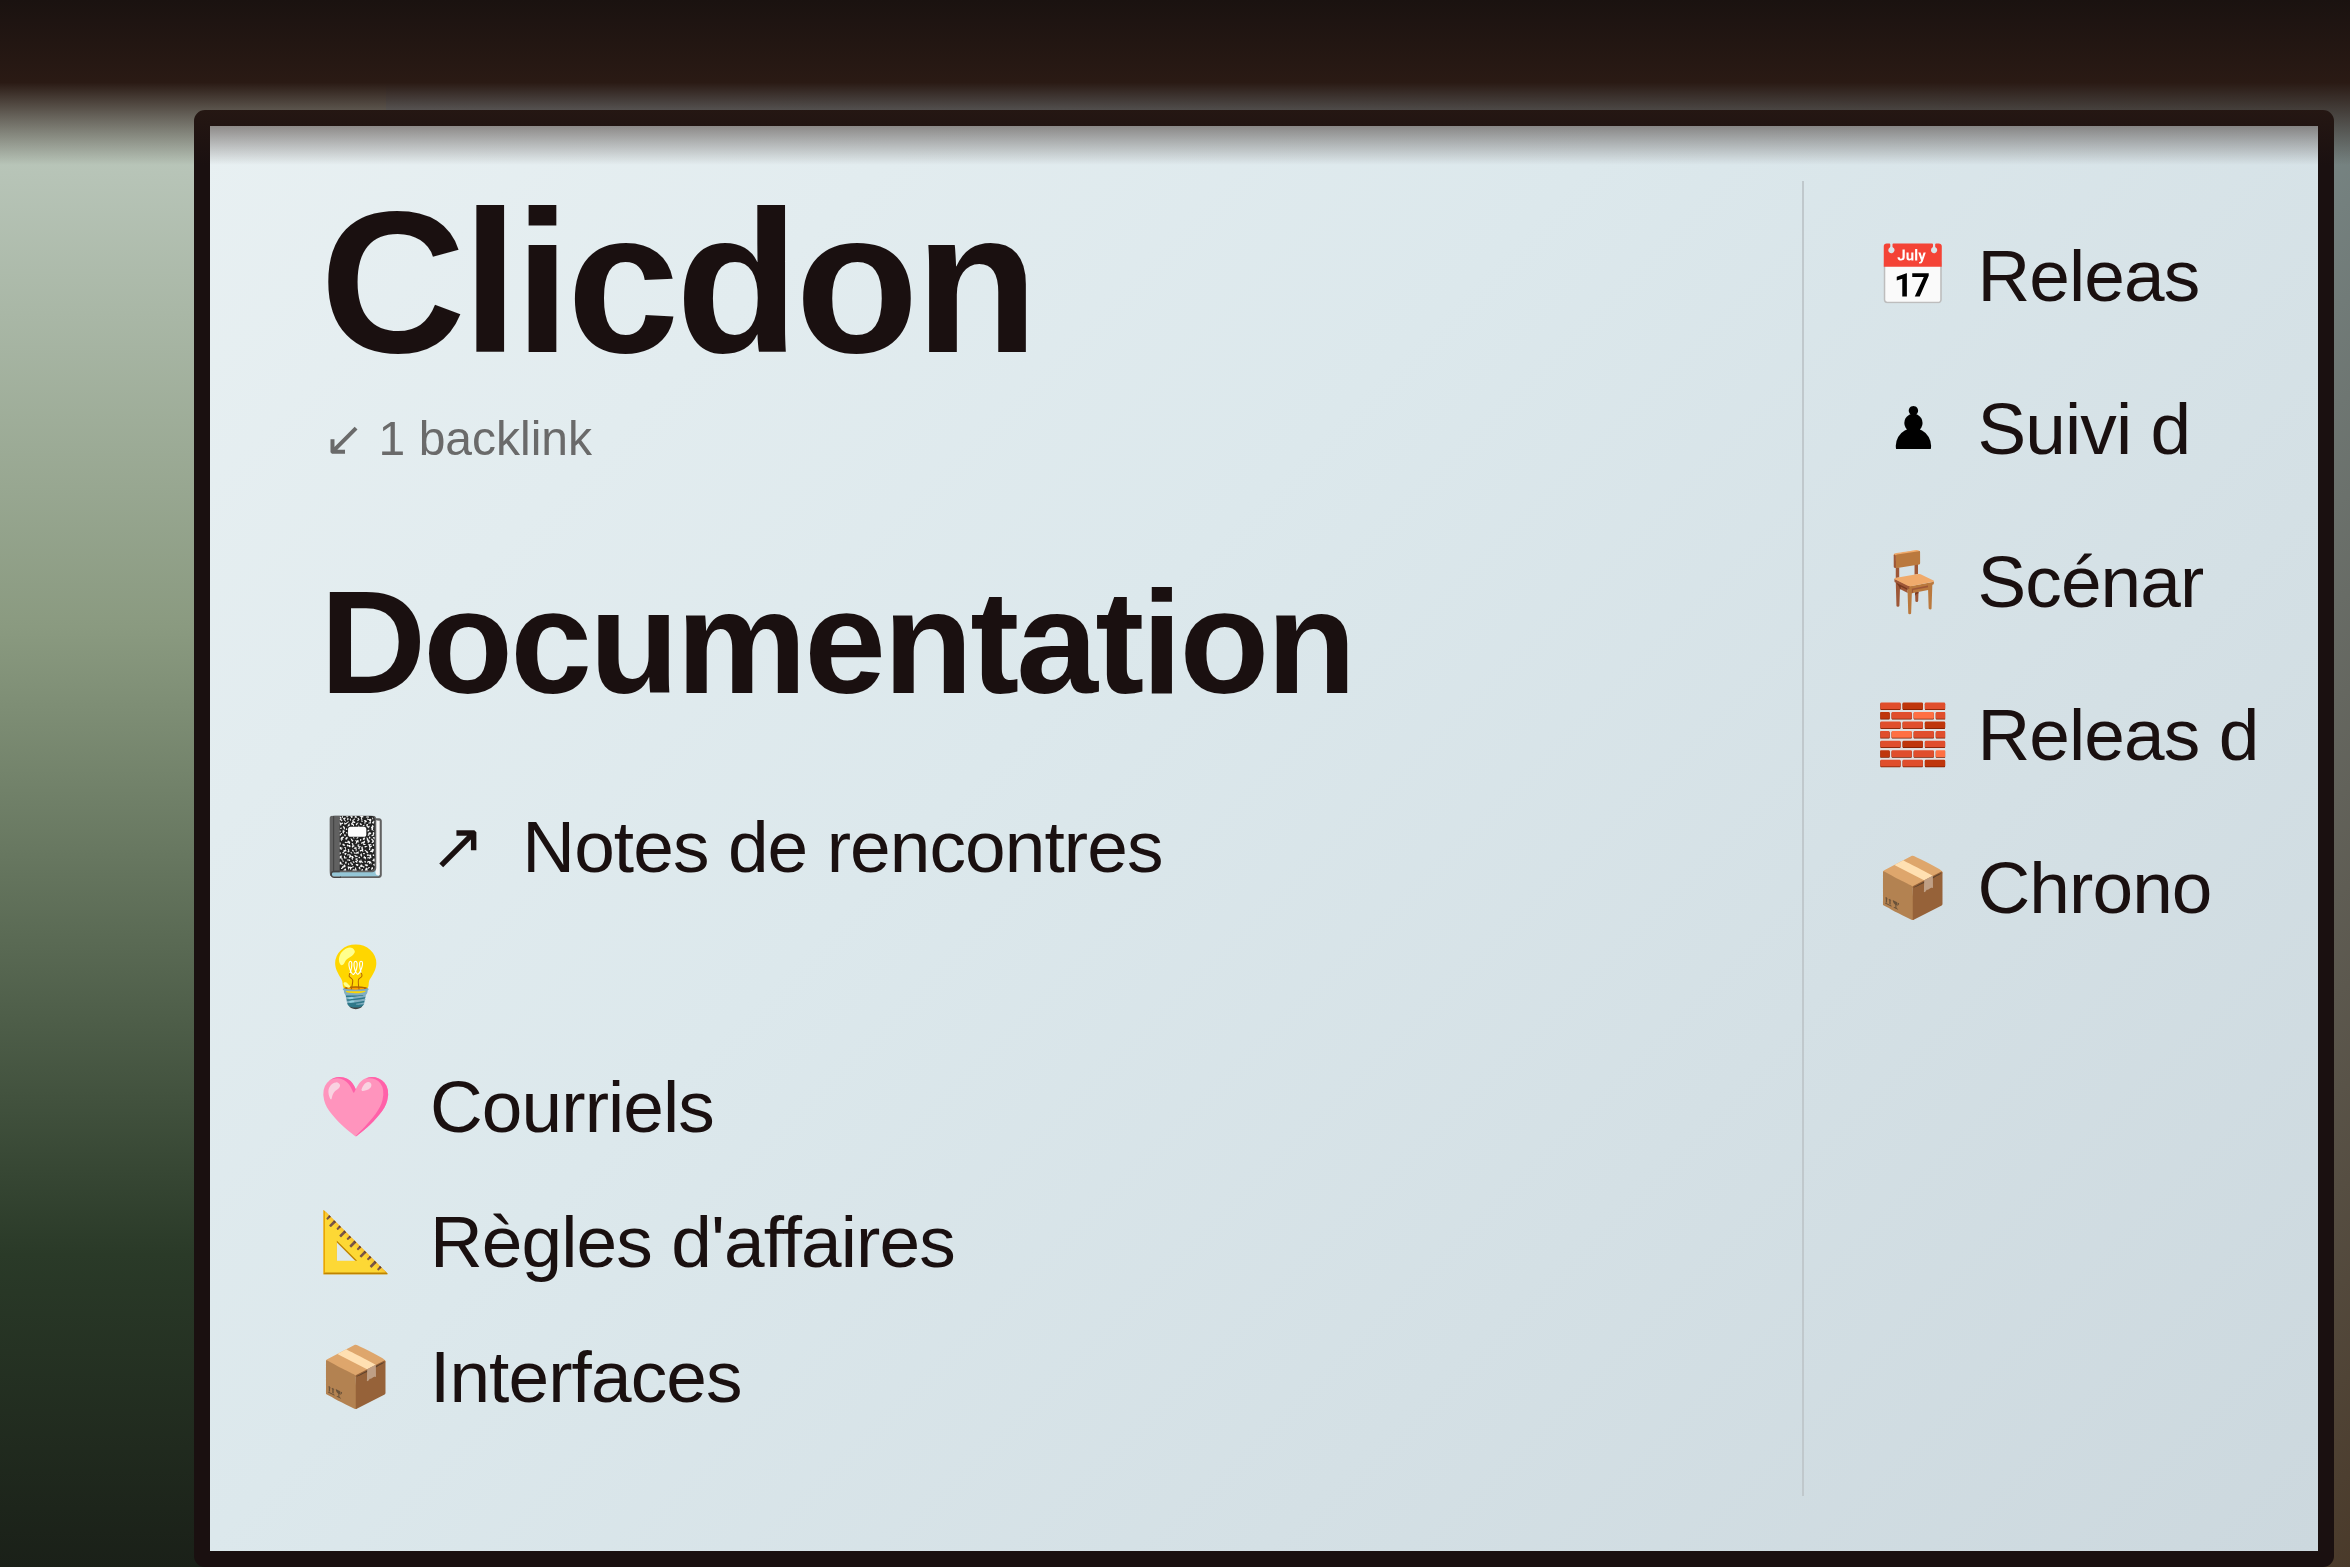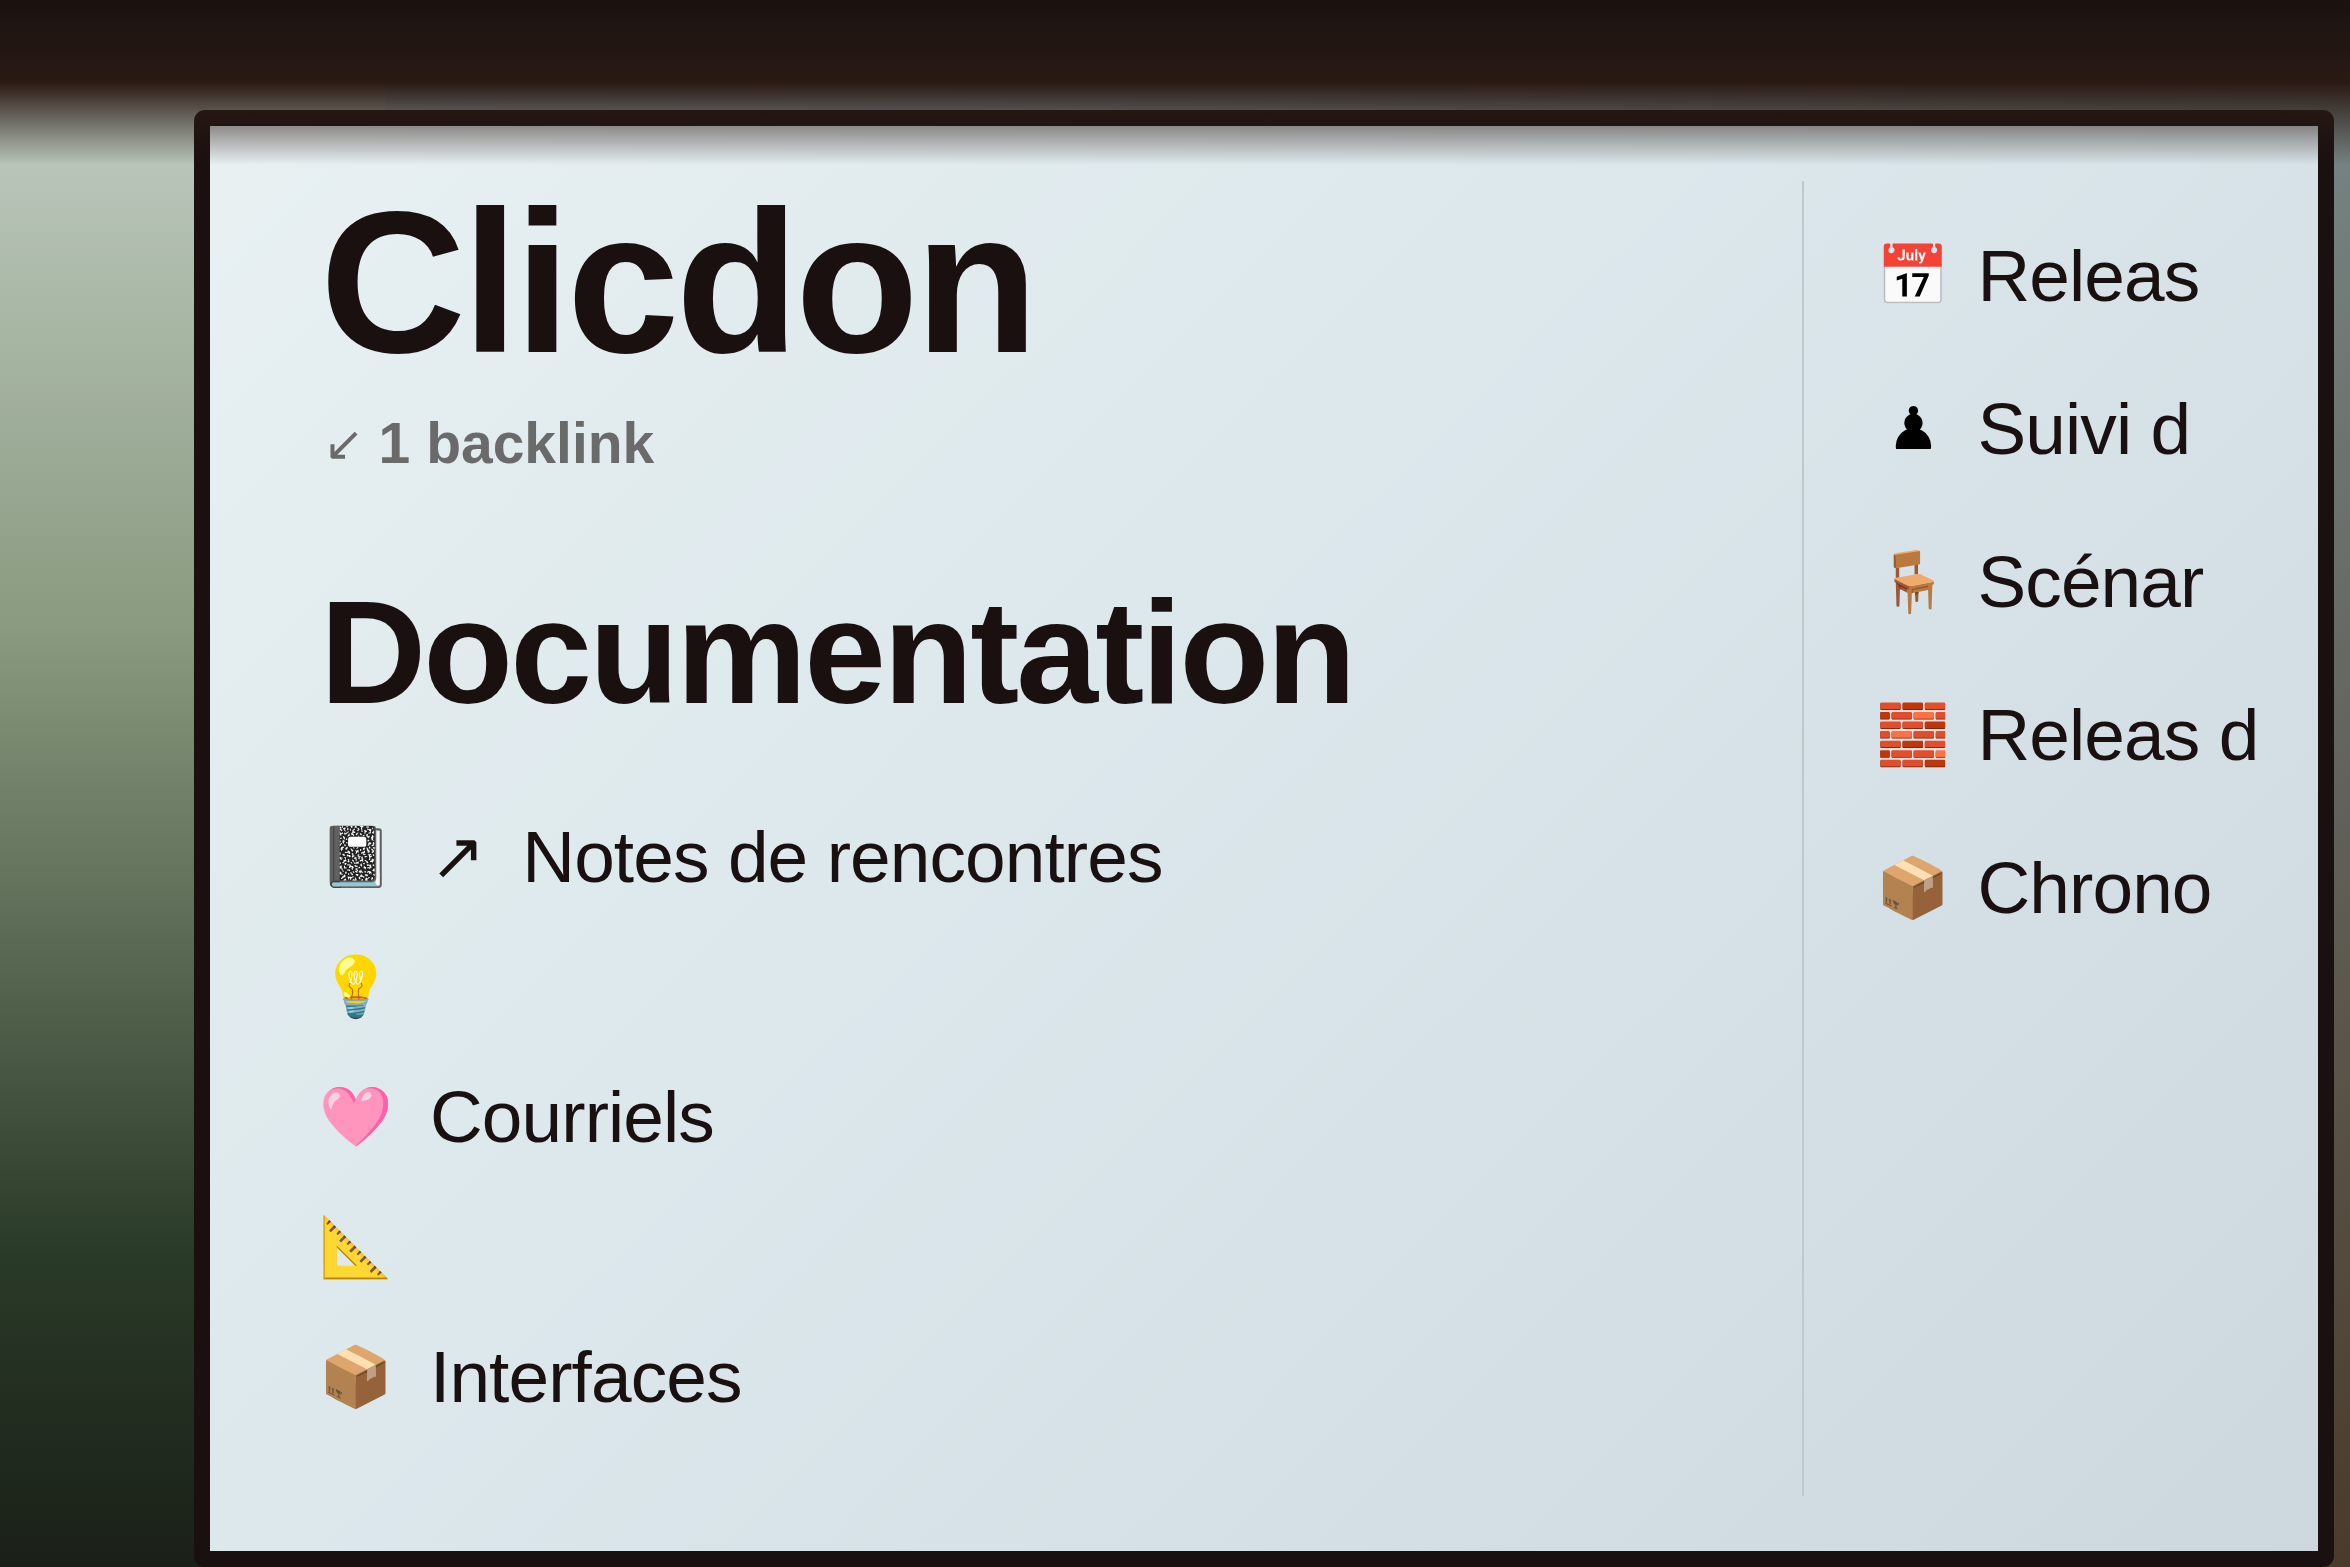--- a/index.html
+++ b/index.html
@@ -105,23 +105,23 @@
       margin-left: 3.7px;
     }
 
     .backlink-icon {
       font-size: 48px;
       color: #6a6a6a;
       font-weight: 300;
     }
 
     .backlink-text {
-      font-size: 57px;
+      font-size: 48px;
       color: #6a6a6a;
-      font-weight: 700;
+      font-weight: 400;
     }
 
     
     .section-heading {
       font-size: 147px;
       font-weight: 800;
       color: #1a1010;
       letter-spacing: -2.8px;
       margin-bottom: 52px;
     }
@@ -249,20 +249,21 @@
           <span class="item-icon">💡</span>
         </div>
 
         <div class="list-item">
           <span class="item-icon">🩷</span>
           <span class="item-label">Courriels</span>
         </div>
 
         <div class="list-item">
           <span class="item-icon">📐</span>
+          <span class="item-label">Règles d'affaires</span>
         </div>
 
         <div class="list-item">
           <span class="item-icon">📦</span>
           <span class="item-label">Interfaces</span>
         </div>
 
       </div>
 
       <div class="divider"></div>

